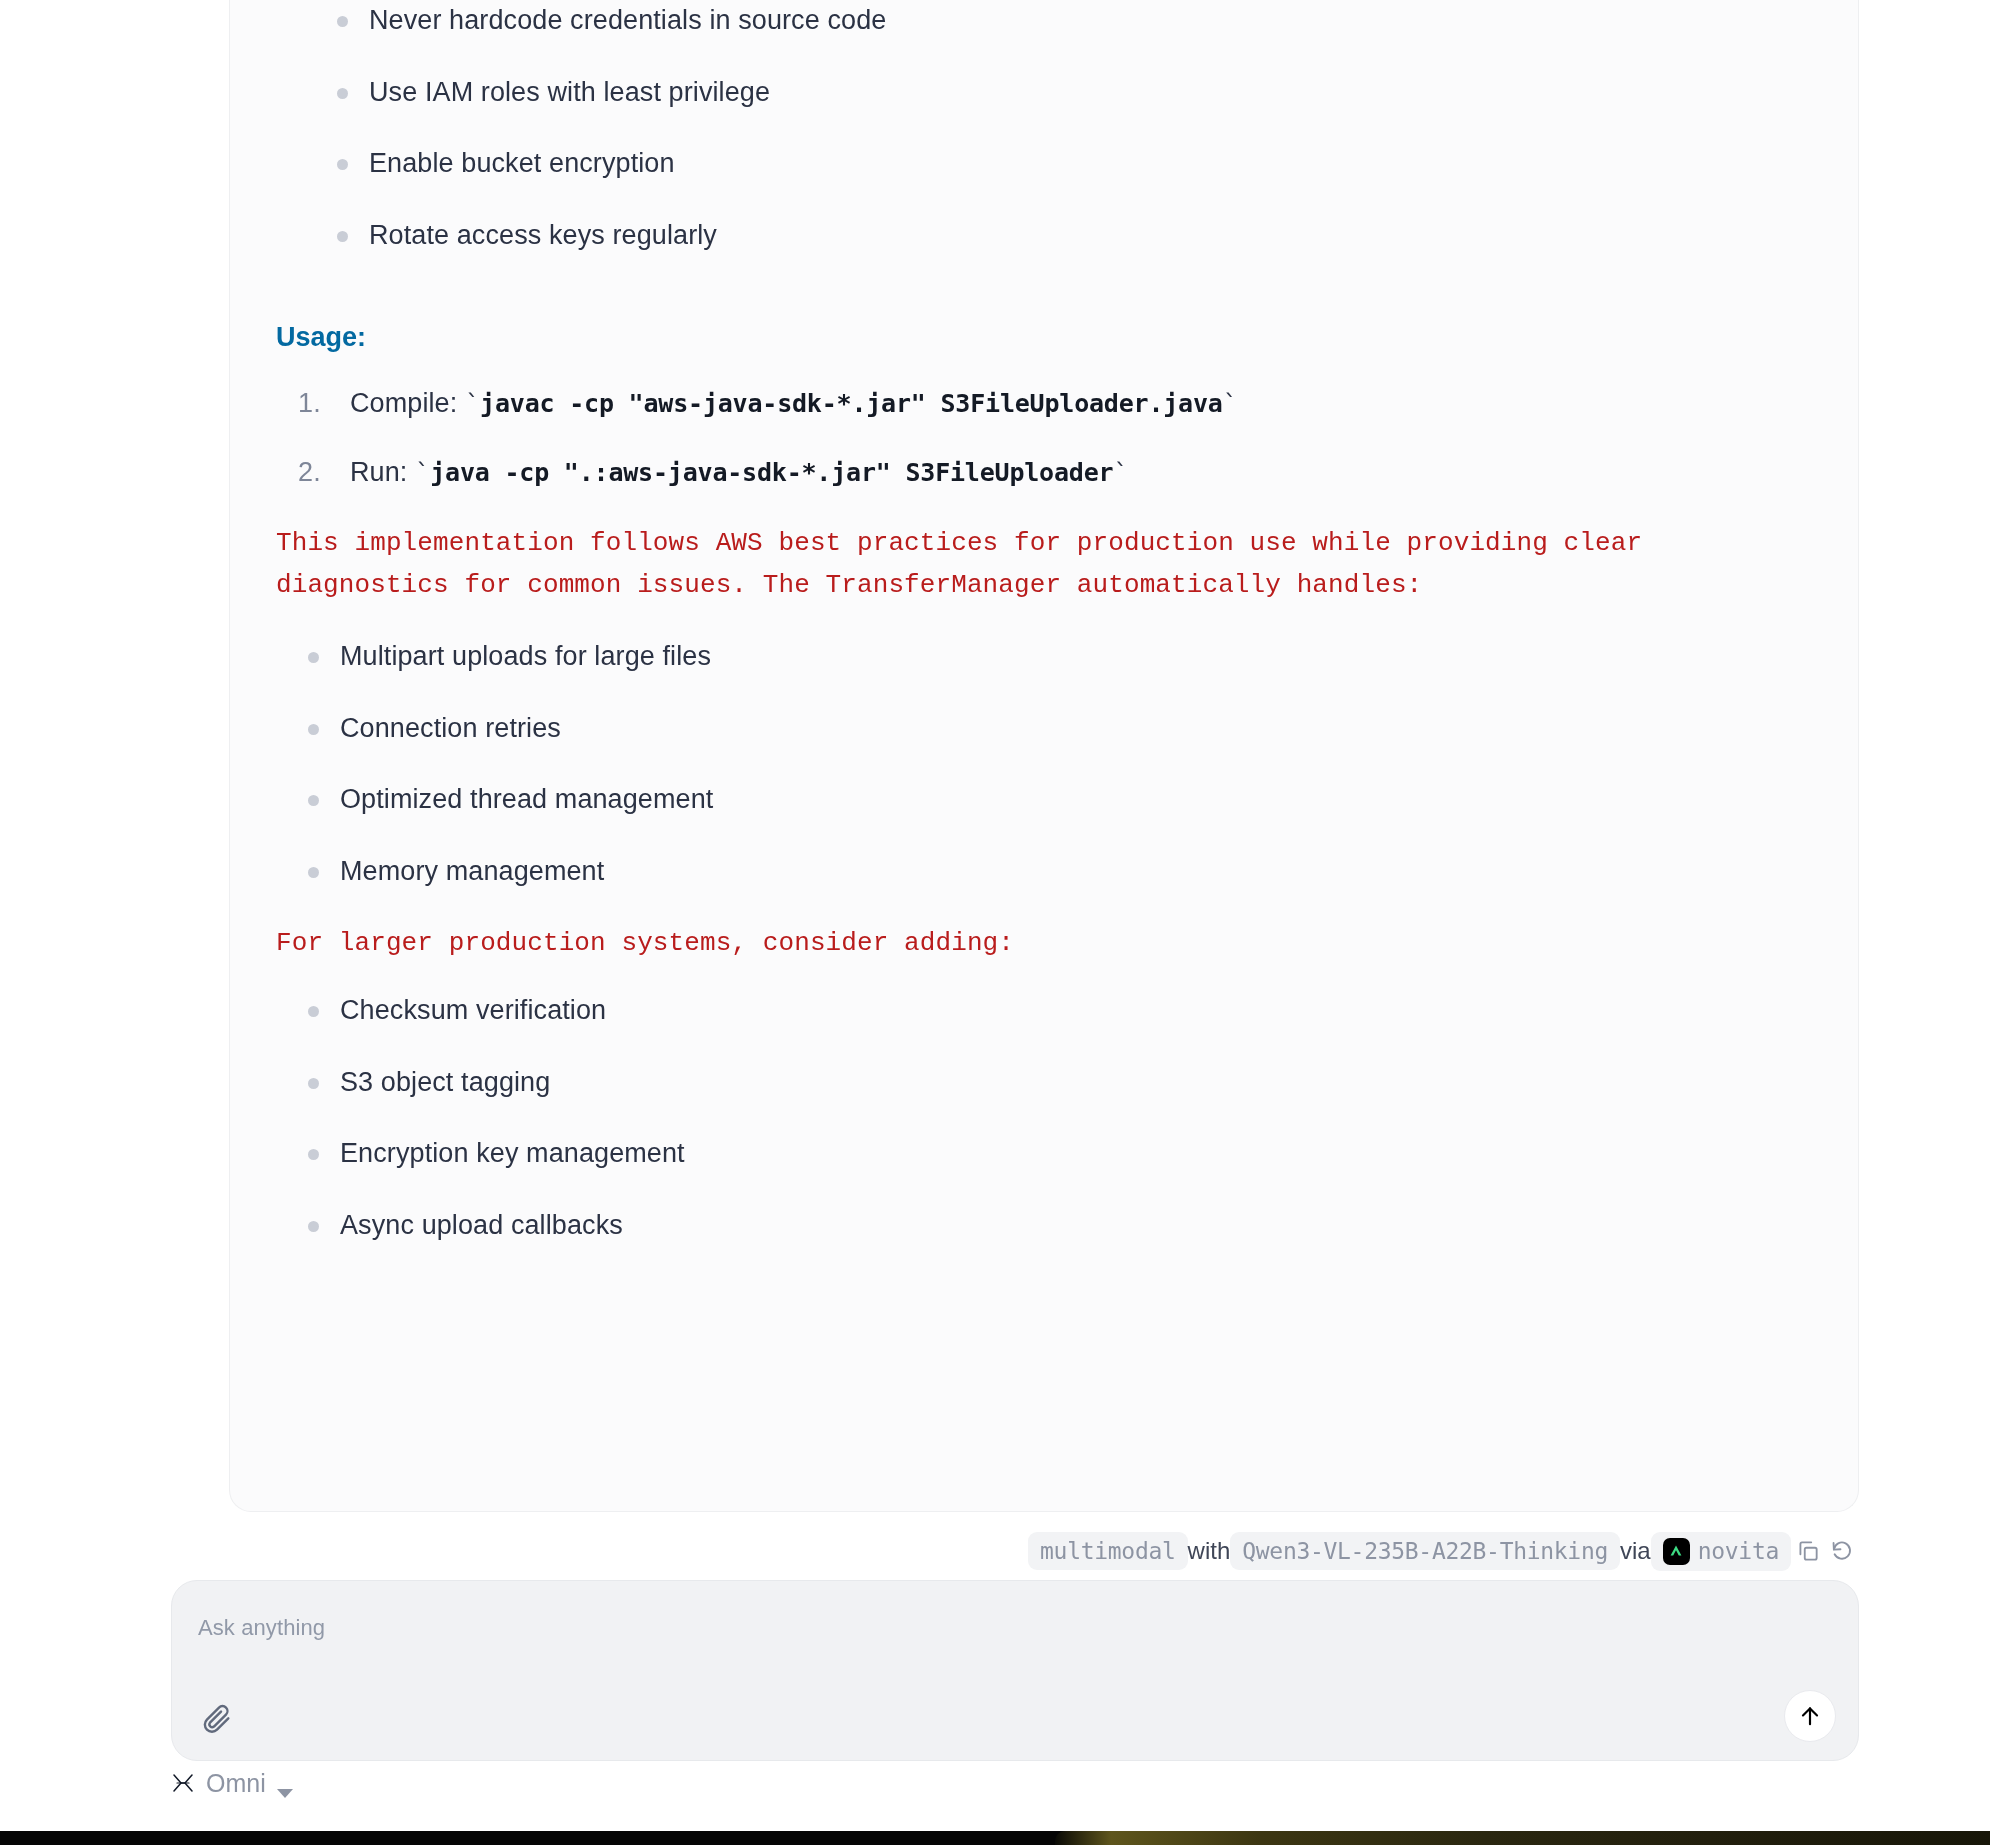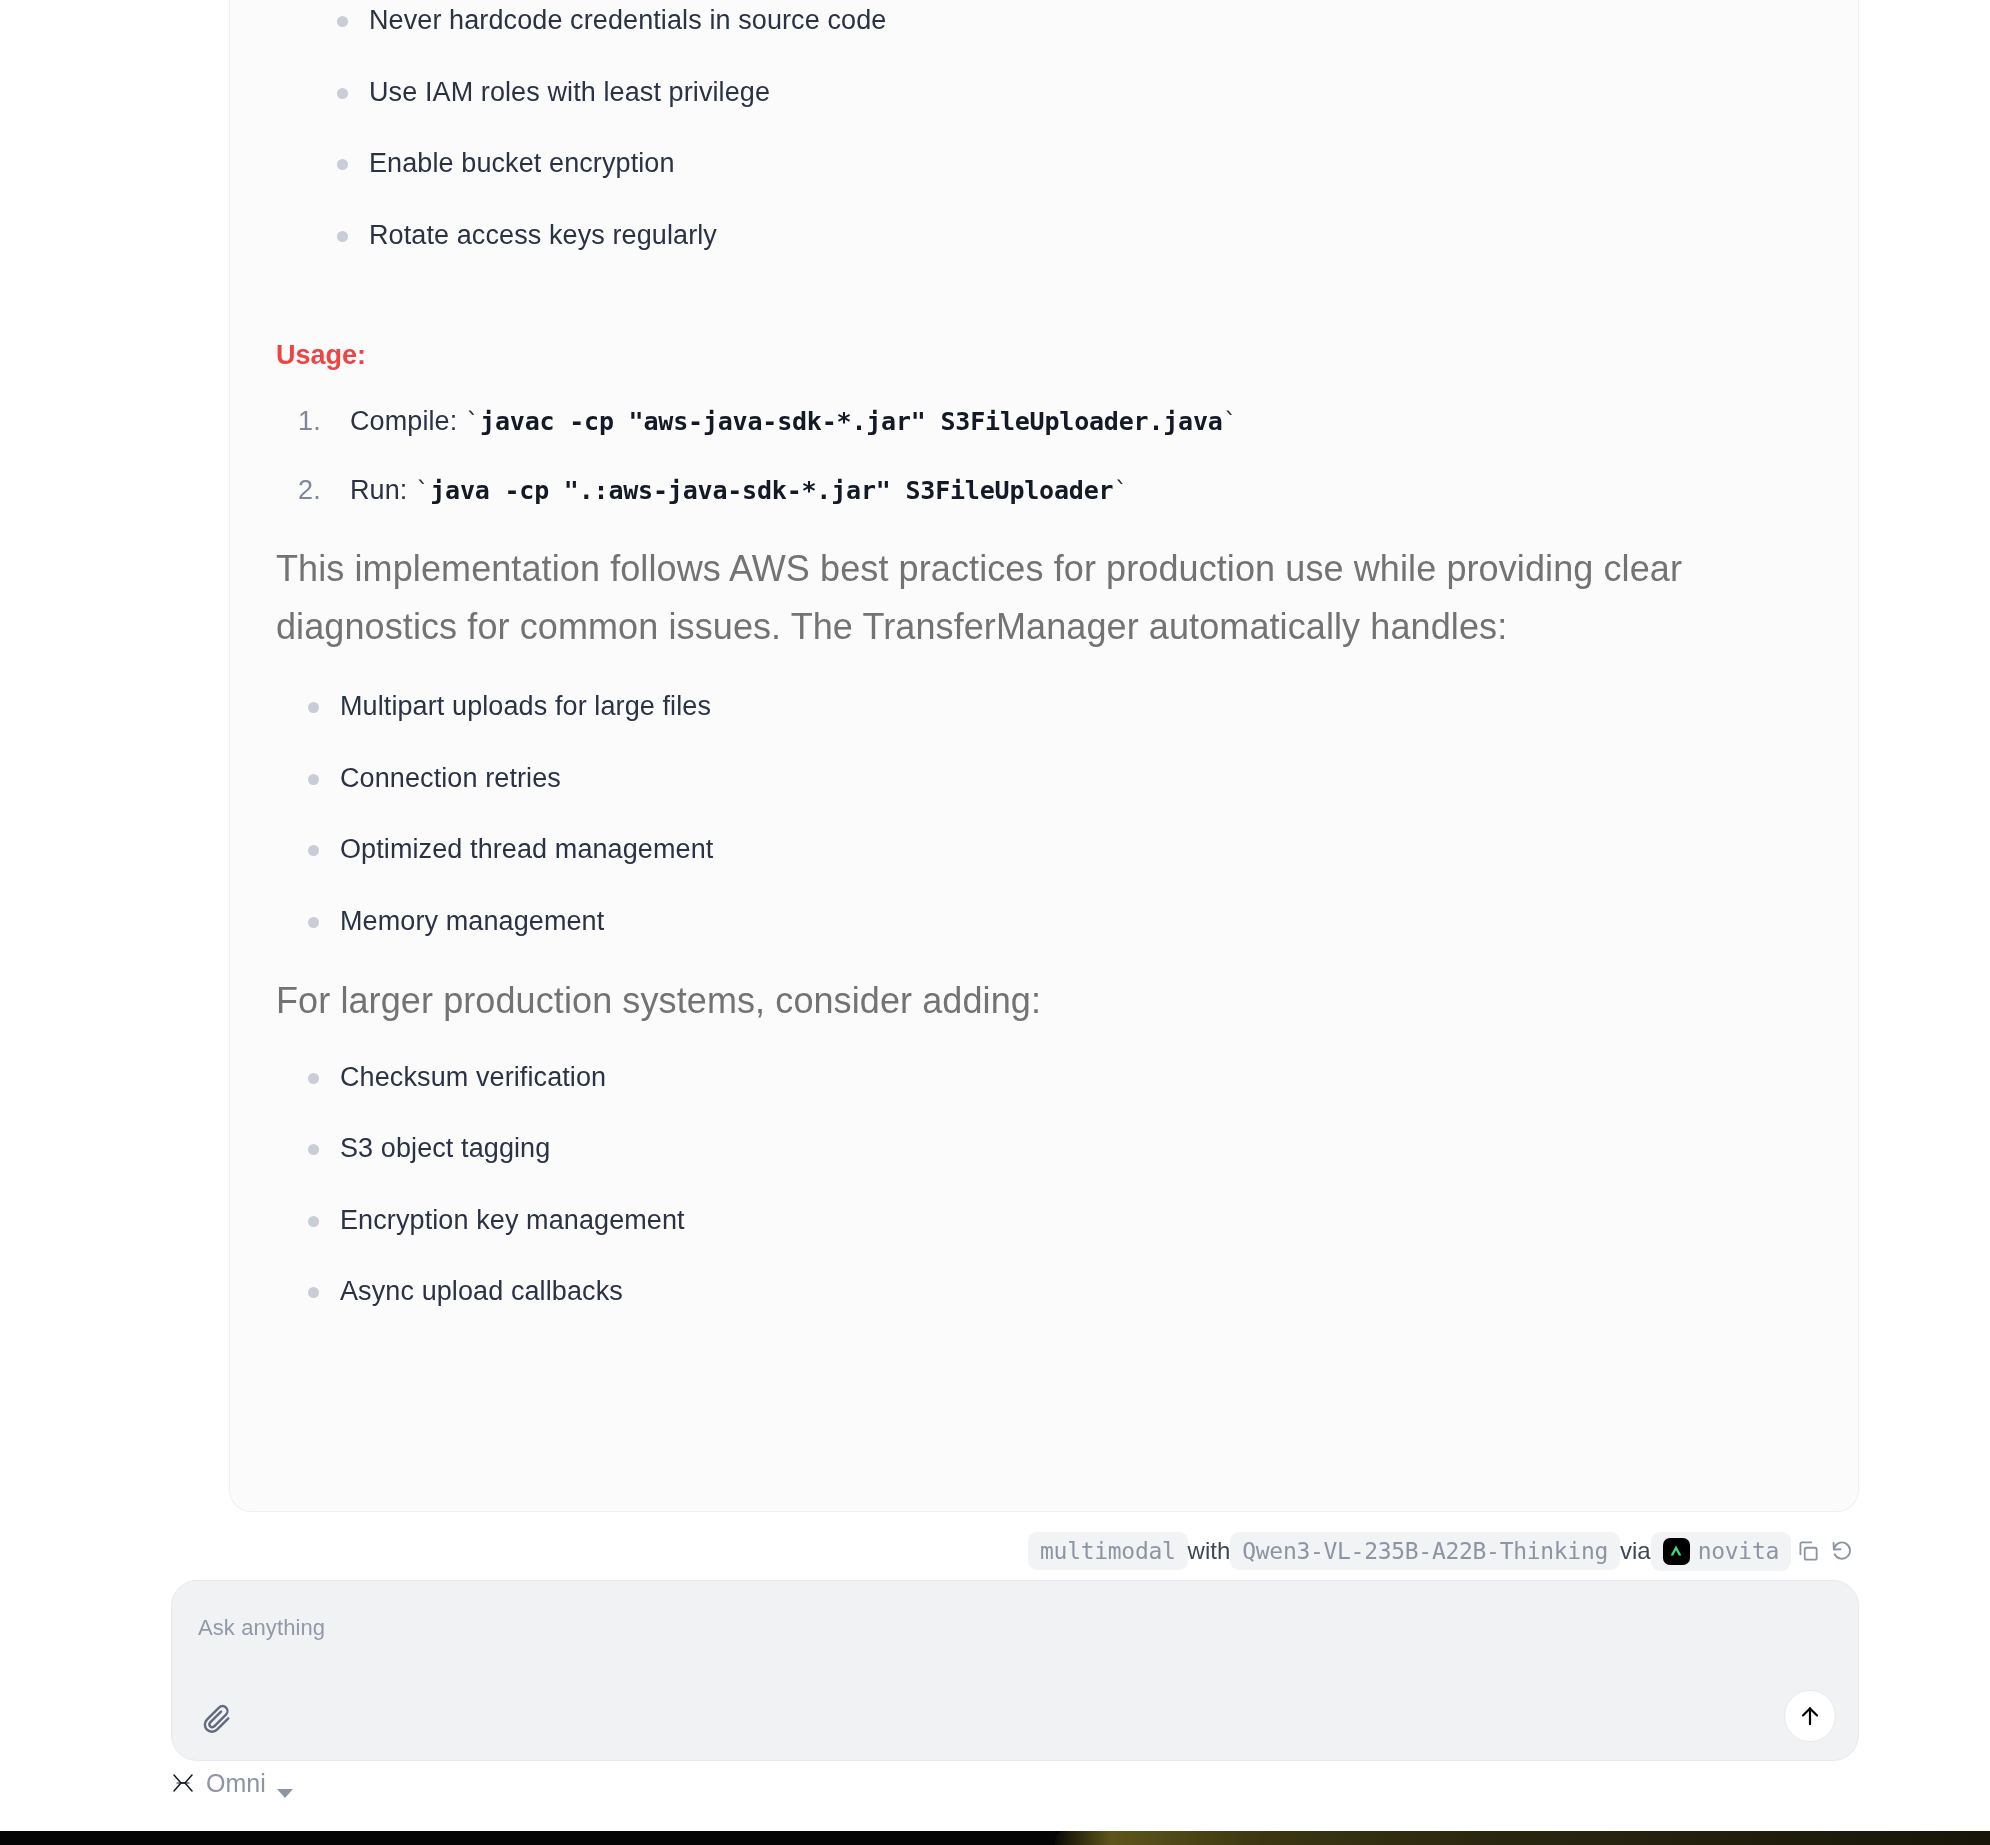--- a/index.html
+++ b/index.html
@@ -28,33 +28,34 @@
     border: 1px solid #eeeff1;
     border-top: none;
     border-radius: 0 0 22px 22px;
     padding: 40px 46px 48px 46px;
   }
 
   .md { color: #2b3244; }
 
   .md p {
     margin: 0 0 26px 0;
-    font-size: 36px;
+    font-size: 26px;
     line-height: 1.62;
-    color: #737373;
+    color: #b91c1c;
     letter-spacing: 0.1px;
+    font-family: Liberation Mono, monospace;
   }
 
   .md p.tight { margin-bottom: 30px; }
 
   .heading-strong {
-    margin: 80px 0 26px 0;
+    margin: 62px 0 26px 0;
     font-size: 27px;
     font-weight: bold;
-    color: #ef4444;
+    color: #0369a1;
     line-height: 1.5;
   }
 
   ul.bullets { list-style: none; margin: 0; padding: 0; }
   ul.bullets li {
     position: relative;
     font-size: 27px;
     line-height: 1.5;
     color: #2b3244;
     padding-left: 42px;

